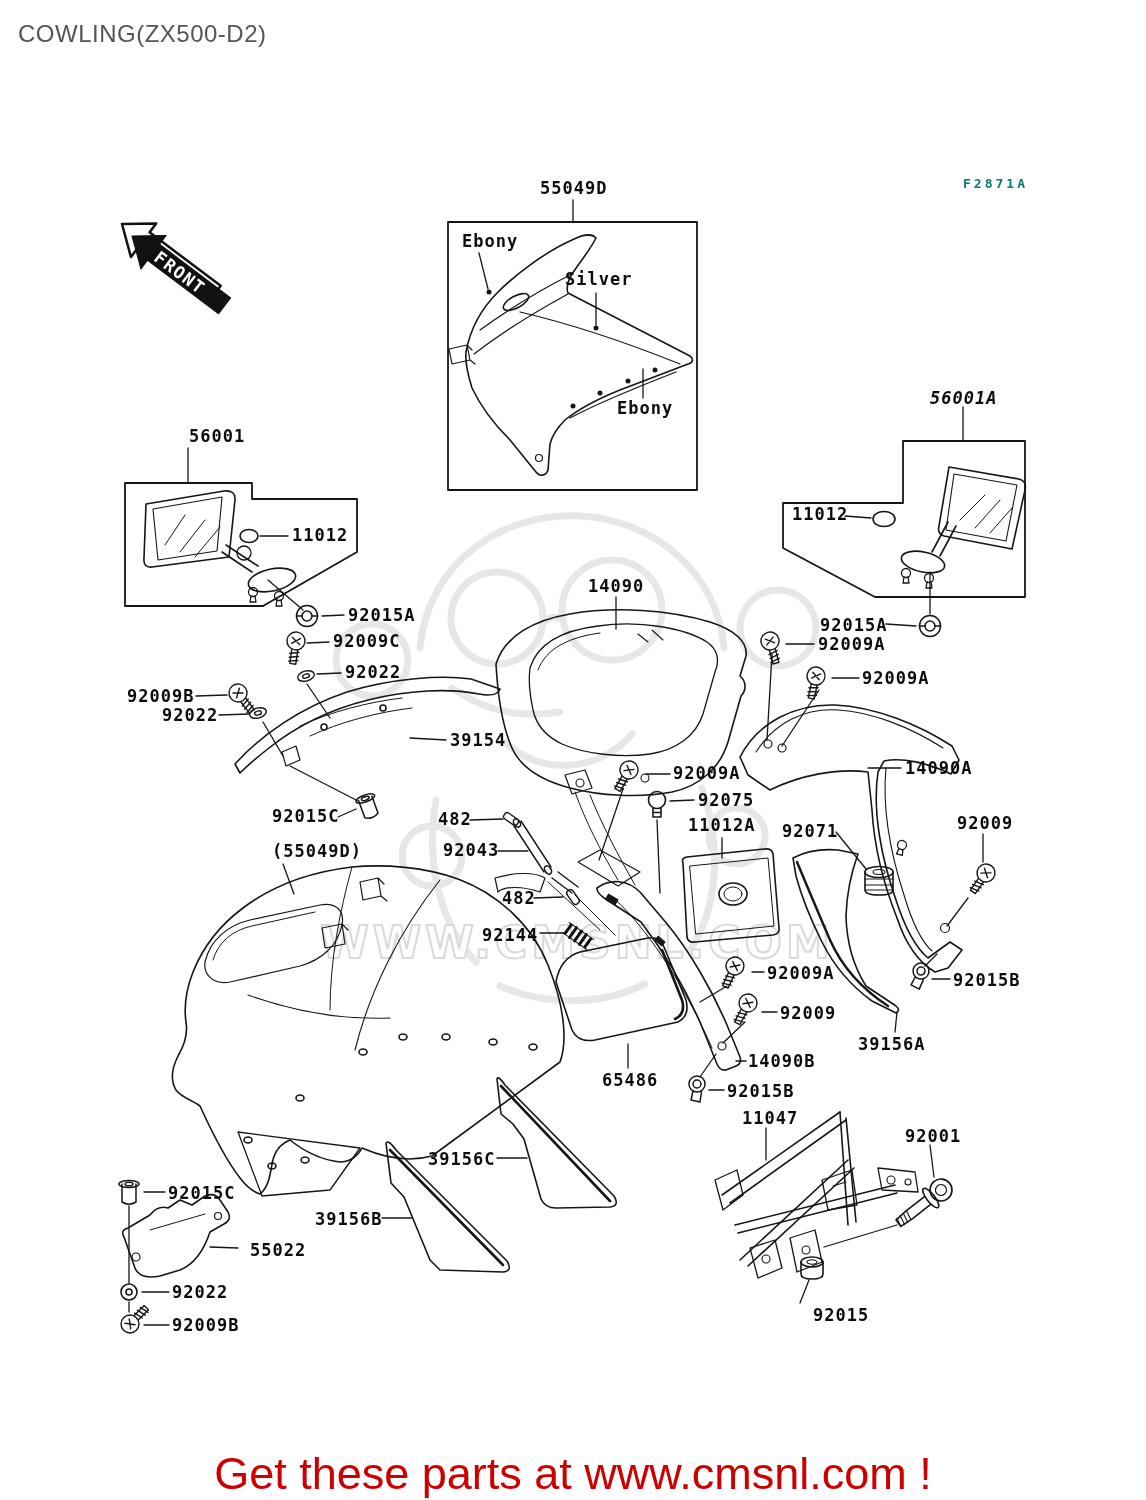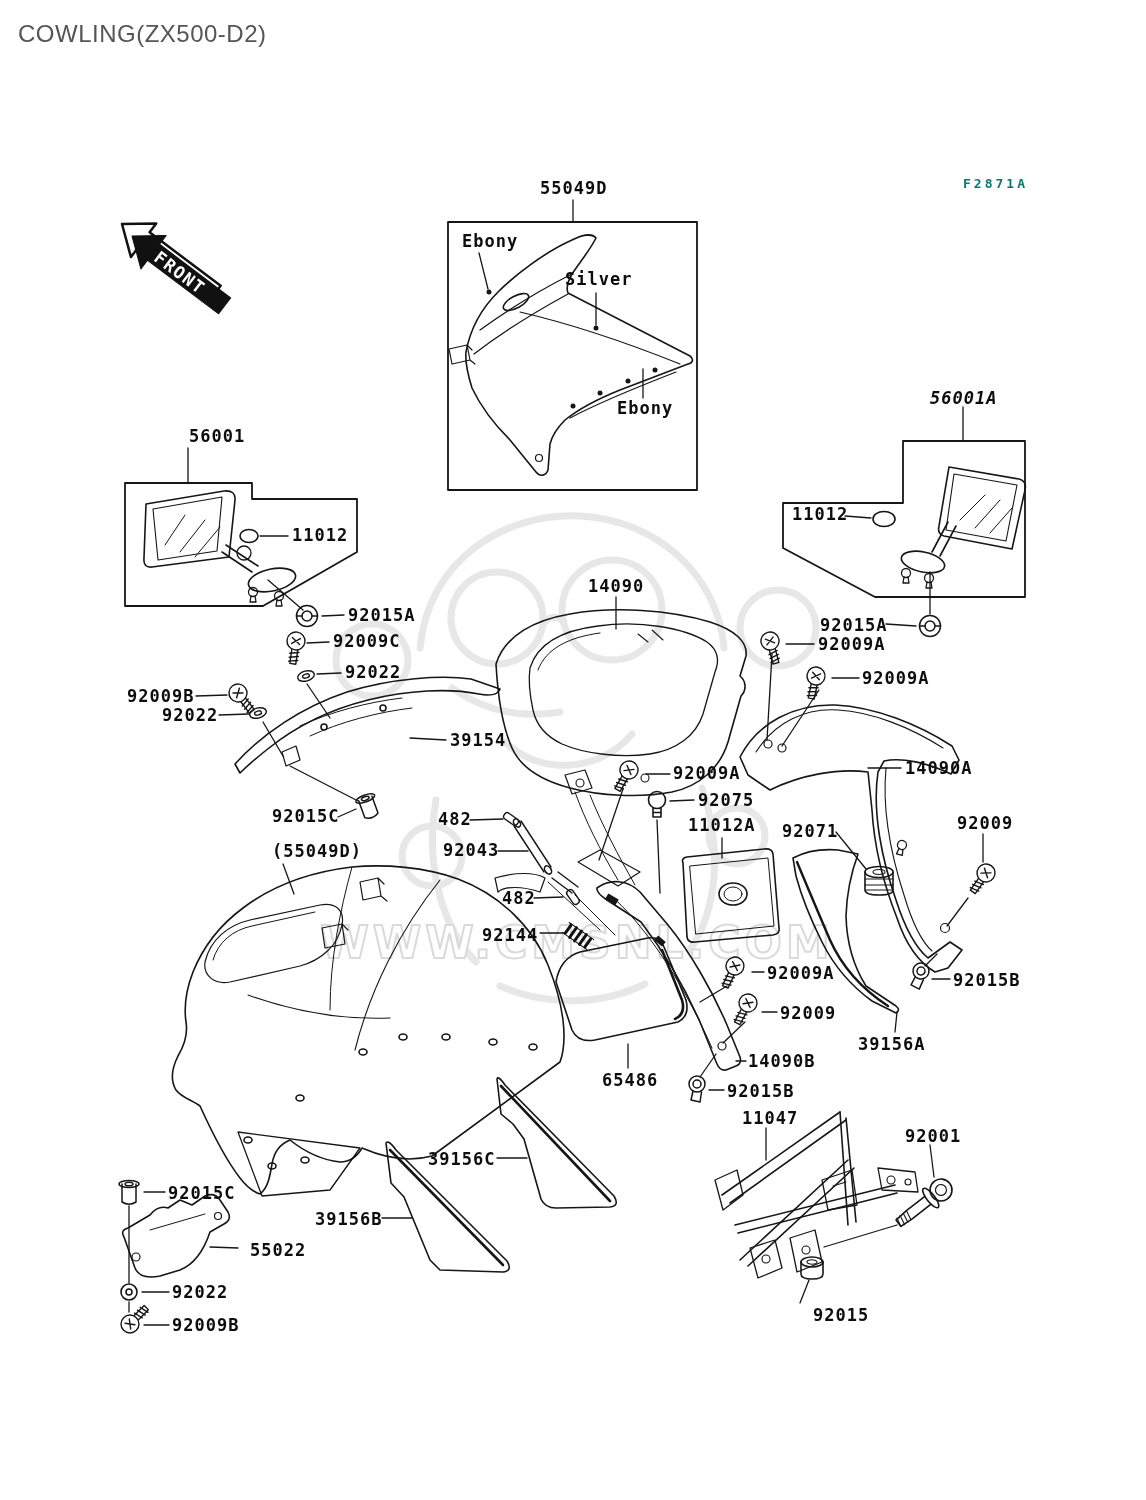--- a/index.html
+++ b/index.html
@@ -413,13 +413,16 @@
       <div class="part-label" style="left: 905px; top: 1128px;">92001</div>
       <div class="part-label" style="left: 428px; top: 1151px;">39156C</div>
       <div class="part-label" style="left: 315px; top: 1211px;">39156B</div>
       <div class="part-label" style="left: 168px; top: 1185px;">92015C</div>
       <div class="part-label" style="left: 242px; top: 1242px; margin-left: 8px;">55022</div>
       <div class="part-label" style="left: 172px; top: 1284px;">92022</div>
       <div class="part-label" style="left: 172px; top: 1317px;">92009B</div>
       <div class="part-label" style="left: 782px; top: 1307px; margin-left: 31px;">92015</div>
     </div>
 
+  <div class="footer" style="color: rgb(204, 0, 0);">
+    <span>Get these parts at www.cmsnl.com !</span>
+  </div>
 </div>
 
 </body></html>

